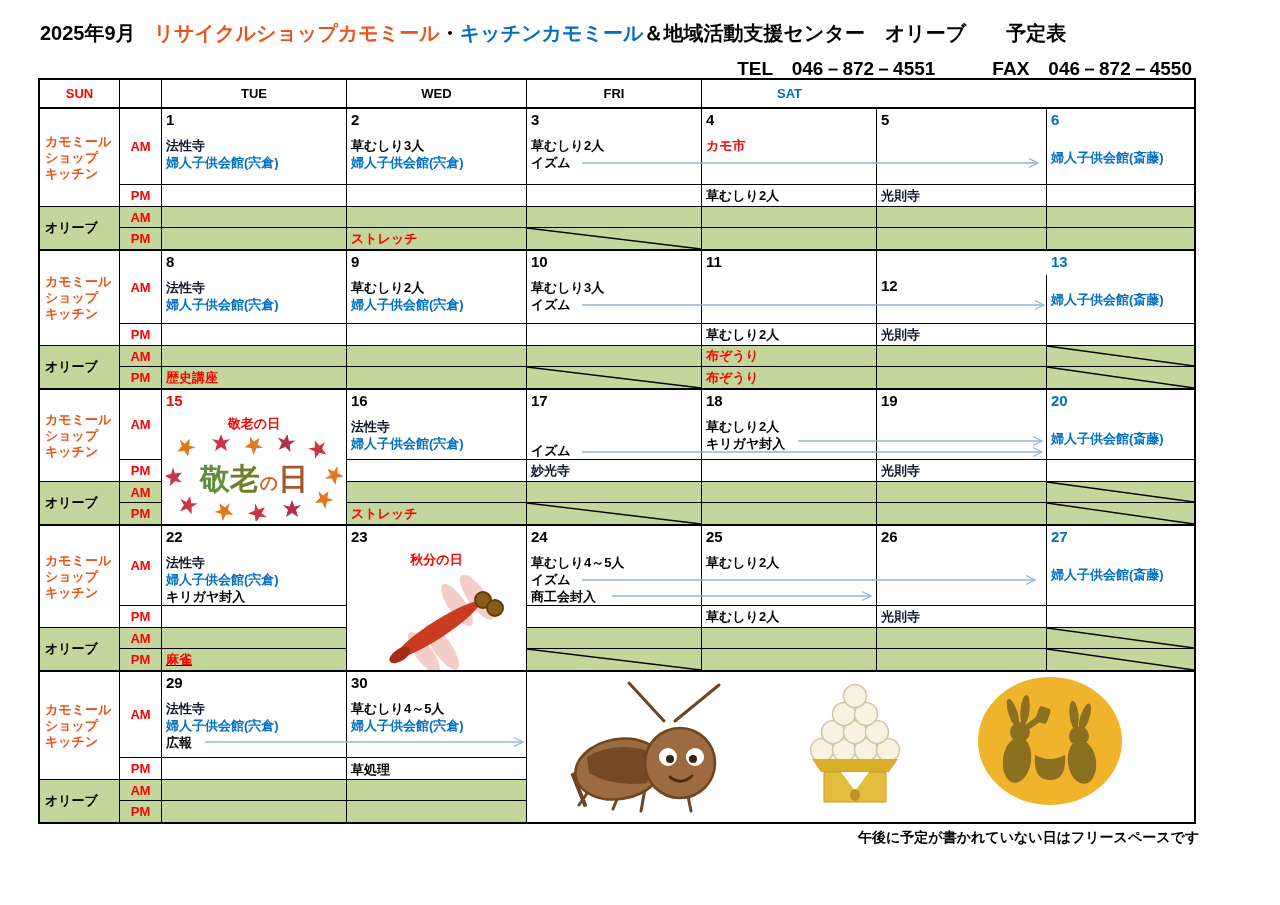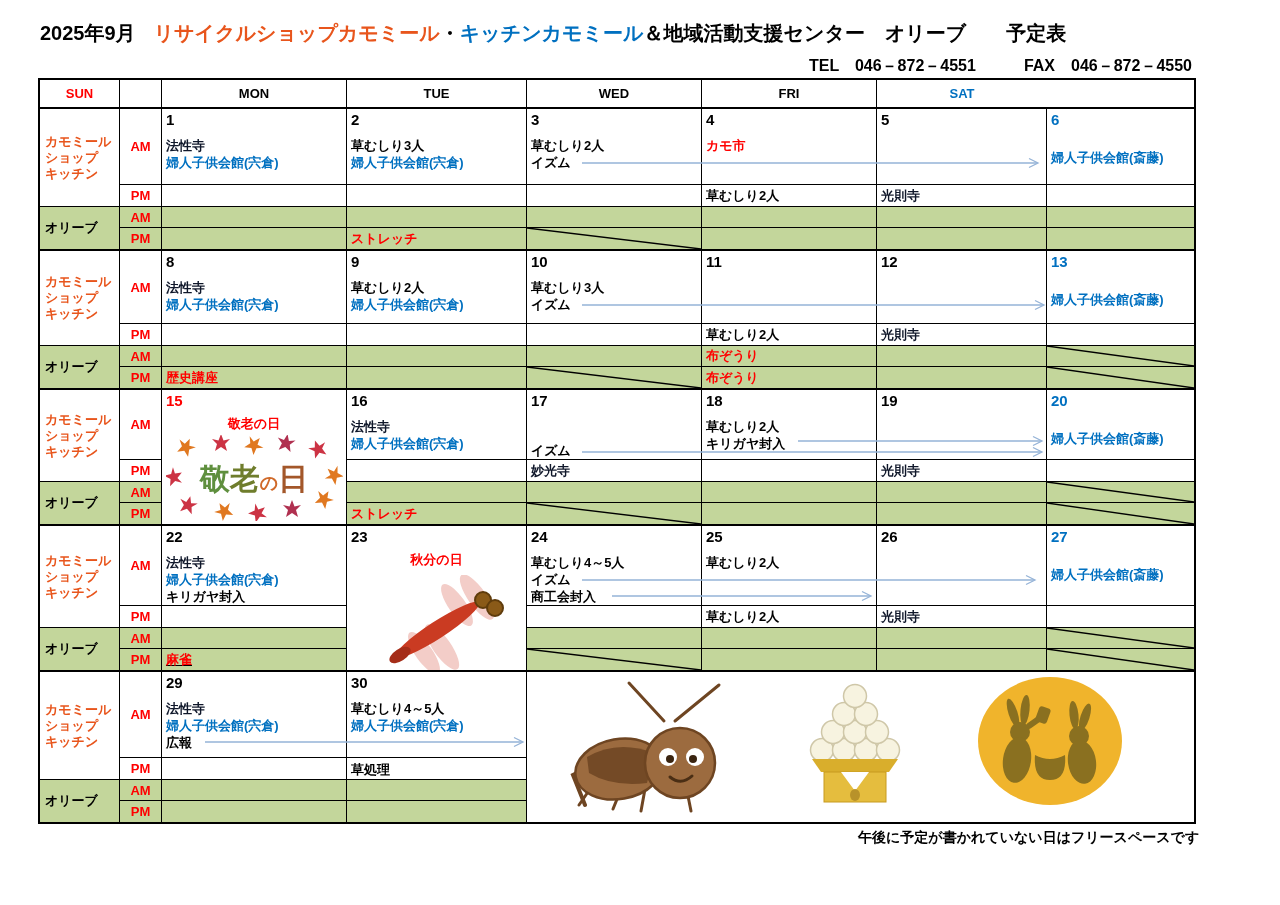--- a/index.html
+++ b/index.html
@@ -1,21 +1,21 @@
 <!DOCTYPE html>
 <html><head>
 <meta charset="utf-8">
 <style>
   html,body{margin:0;padding:0}
   body{width:1280px;height:905px;background:#fff;position:relative;overflow:hidden;
        font-family:"Liberation Sans",sans-serif;color:#000}
   .title{position:absolute;left:40px;top:20px;font-size:20px;font-weight:bold;white-space:nowrap}
   .title span[data-name="title-month"]{margin-right:18px}
   .t-orange{color:#e8551c}.t-blue{color:#0070c0}
-  .contact{position:absolute;top:56px;right:88px;font-size:16px;font-weight:bold;white-space:nowrap}
+  .contact{position:absolute;top:56px;right:88px;font-size:19px;font-weight:bold;white-space:nowrap}
   #calendar{position:absolute;left:38px;top:78px;width:1154px;border:2px solid #000;background:#fff}
   .hdr,.wk{display:grid;grid-template-columns:80px 42px 185px 180px 175px 175px 170px 147px}
   .hdr{height:27px;border-bottom:2px solid #000}
   .hcell{border-right:1px solid #000;display:flex;align-items:center;justify-content:center;
          font-weight:bold;font-size:13px}
   .hcell.lastcol{border-right:none}
   .sep{border-top:2px solid #000}
   .cell{position:relative;border-right:1px solid #000;border-bottom:1px solid #000;overflow:hidden;background:#fff}
   .lastcol{border-right:none}
   .lastrow{border-bottom:none}
@@ -48,21 +48,20 @@
 <div class="title" data-name="page-title">
   <span data-name="title-month">2025年9月</span><span class="t-orange" data-name="title-shop-name">リサイクルショップカモミール</span><span data-name="title-dot">・</span><span class="t-blue" data-name="title-kitchen-name">キッチンカモミール</span><span data-name="title-rest">＆地域活動支援センター　オリーブ　　予定表</span>
 </div>
 
 <div class="contact" data-name="contact-line">TEL　046－872－4551　　　FAX　046－872－4550</div>
 
 <div id="calendar" data-name="schedule-table">
     <div class="hdr" data-name="calendar-header-row">
       <div class="hcell" data-name="day-header-SUN" style="color: rgb(255, 0, 0);">SUN</div>
       <div class="hcell" data-name="day-header-empty" style="color: rgb(0, 0, 0);"></div>
-      <div class="hcell" data-name="day-header-MON" style="color: rgb(0, 0, 0);">MON</div>
       <div class="hcell" data-name="day-header-TUE" style="color: rgb(0, 0, 0);">TUE</div>
       <div class="hcell" data-name="day-header-WED" style="color: rgb(0, 0, 0);">WED</div>
       <div class="hcell" data-name="day-header-FRI" style="color: rgb(0, 0, 0);">FRI</div>
       <div class="hcell lastcol" data-name="day-header-SAT" style="color: rgb(0, 112, 192);">SAT</div>
     </div>
     <div class="wk" data-name="week-row-1" style="grid-template-rows: 76px 22px 21px 21px;">
       <div class="cell chamlabel" data-name="row-label-chamomile" style="grid-area: 1 / 1 / span 2;">
         <span data-name="chamomile-label-line">カモミール</span>
         <span data-name="chamomile-label-line">ショップ</span>
         <span data-name="chamomile-label-line">キッチン</span>
@@ -192,21 +191,21 @@
       </div>
       <div class="cell flexcell" data-name="day-cell-11-pm" style="grid-area: 2 / 6;">
         <span class="c-k" data-name="schedule-entry">草むしり2人</span>
       </div>
       <div class="cell flexcell g" data-name="day-cell-11-olive-am" style="grid-area: 3 / 6;">
         <span class="c-r" data-name="schedule-entry">布ぞうり</span>
       </div>
       <div class="cell flexcell g lastrow" data-name="day-cell-11-olive-pm" style="grid-area: 4 / 6;">
         <span class="c-r" data-name="schedule-entry">布ぞうり</span>
       </div>
-      <div class="cell" data-name="day-cell-12-am" style="grid-area: 1 / 7;">
+      <div class="cell" data-name="day-cell-12-am" style="grid-area: 1 / 7; margin-top: 24px;">
         <div class="num c-k" data-name="day-number">12</div>
         <div class="lines" data-name="am-entries"></div>
       </div>
       <div class="cell flexcell" data-name="day-cell-12-pm" style="grid-area: 2 / 7;">
         <span class="c-p" data-name="schedule-entry">光則寺</span>
       </div>
       <div class="cell flexcell g" data-name="day-cell-12-olive-am" style="grid-area: 3 / 7;"></div>
       <div class="cell flexcell g lastrow" data-name="day-cell-12-olive-pm" style="grid-area: 4 / 7;"></div>
       <div class="cell lastcol" data-name="day-cell-13-am" style="grid-area: 1 / 8;">
         <div class="num c-b" data-name="day-number">13</div>

